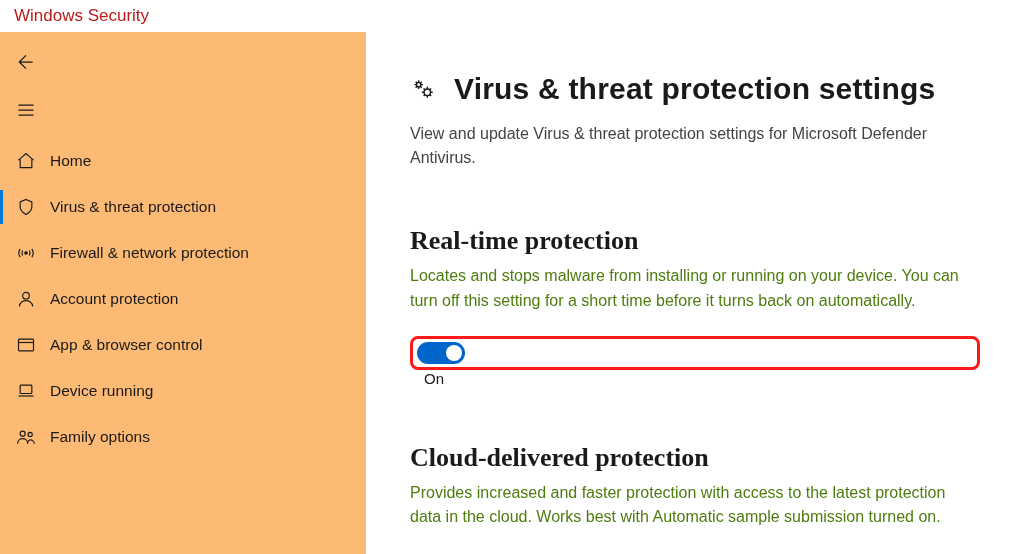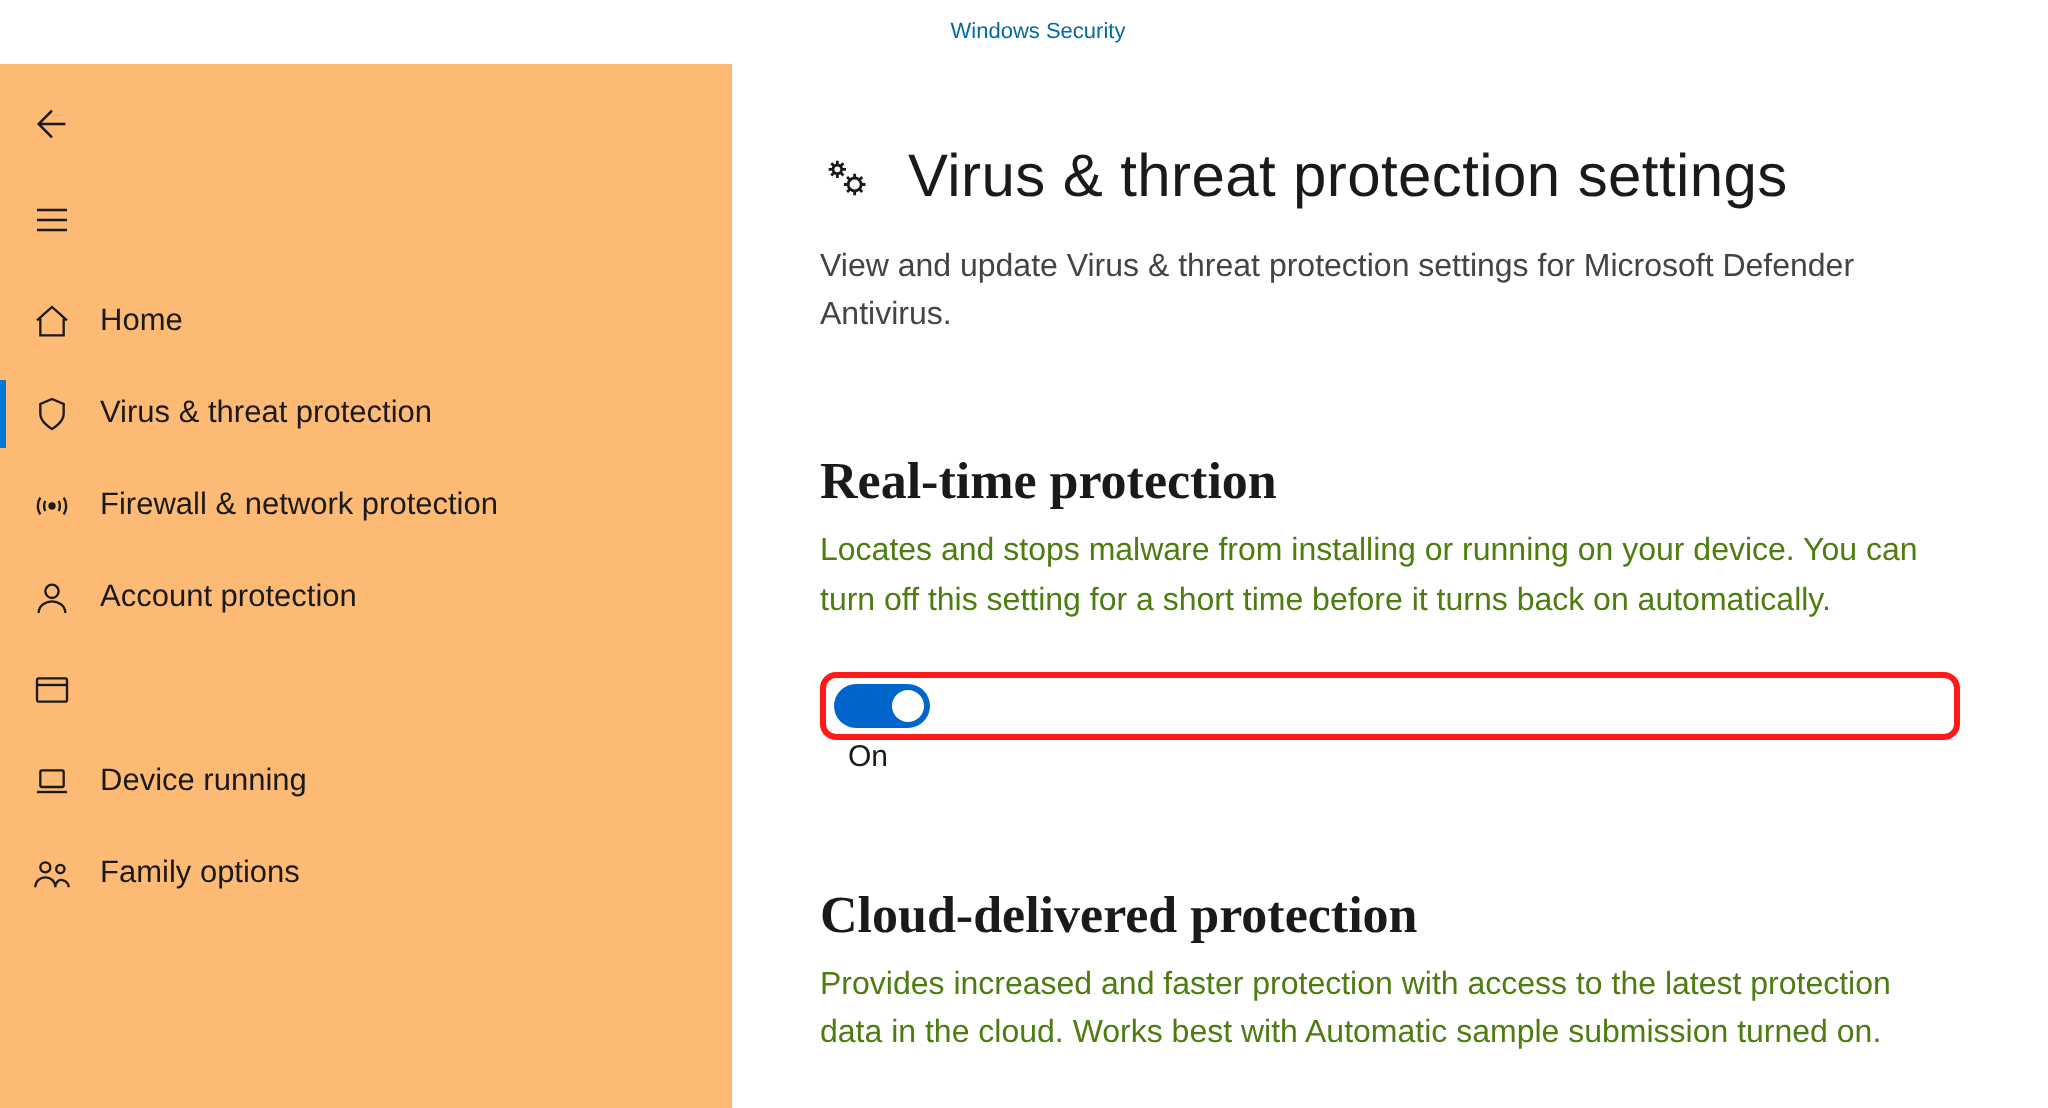--- a/index.html
+++ b/index.html
@@ -1,30 +1,30 @@
 <!DOCTYPE html>
 <html><head>
 <meta charset="utf-8">
 <style>
   * { box-sizing: border-box; margin: 0; padding: 0; }
   html, body { width: 1024px; height: 554px; font-family: "Segoe UI", Arial, sans-serif; background: #fff; color: #1a1a1a; overflow: hidden; }
-  .titlebar { height: 32px; line-height: 32px; padding-left: 14px; font-size: 11px; color: #0369a1; background: #fff; text-align: center; }
+  .titlebar { height: 32px; line-height: 32px; padding-left: 14px; font-size: 17px; color: #b91c1c; background: #fff; }
   .app { display: flex; height: calc(100% - 32px); }
   .sidebar { width: 366px; background: #fdba74; display: flex; flex-direction: column; padding-top: 8px; position: relative; }
   .icon-btn { width: 48px; height: 44px; display: flex; align-items: center; justify-content: flex-start; padding-left: 16px; cursor: pointer; }
   .icon-btn svg { width: 20px; height: 20px; stroke: #1a1a1a; stroke-width: 1.5; fill: none; }
   .side-list { margin-top: 8px; }
   .side-item { display: flex; align-items: center; height: 46px; padding-left: 16px; cursor: pointer; font-size: 15.5px; position: relative; }
   .side-item .icon-wrap { width: 34px; display: flex; justify-content: flex-start; }
   .side-item svg { width: 20px; height: 20px; stroke: #1a1a1a; stroke-width: 1.4; fill: none; }
   .side-item.active::before { content: ""; position: absolute; left: 0; top: 6px; bottom: 6px; width: 3px; background: #0078D4; }
   .content { flex: 1; padding: 40px 44px 0 44px; overflow: auto; }
   .page-head { display: flex; align-items: center; margin-bottom: 16px; }
   .page-head .gear { width: 30px; height: 30px; margin-right: 14px; display: flex; align-items: center; }
-  .page-head h1 { font-size: 30px; font-weight: 400; letter-spacing: 0.2px; }
+  .page-head h1 { font-size: 30px; font-weight: 700; letter-spacing: 0.2px; }
   .page-sub { font-size: 16px; color: #444; line-height: 1.5; max-width: 560px; margin-bottom: 56px; }
   .section-title { font-size: 26px; font-weight: 600; margin-bottom: 8px; font-family: Liberation Serif, serif; }
   .section-desc { font-size: 16px; color: #4d7c0f; line-height: 1.55; max-width: 570px; margin-bottom: 22px; }
   .toggle-row { display: flex; margin-bottom: 56px; flex-direction: column; }
   .toggle-frame { border: 3px solid #ff1a1a; border-radius: 8px; padding: 3px 4px; display: inline-flex; }
   .switch { width: 48px; height: 22px; border-radius: 11px; background: #0066CC; position: relative; cursor: pointer; }
   .switch::after { content: ""; position: absolute; right: 3px; top: 3px; width: 16px; height: 16px; border-radius: 50%; background: #fff; }
   .toggle-label { margin-left: 14px; font-size: 15px; }
   .section-2 { margin-top: 10px; }
 </style>
@@ -81,20 +81,21 @@
         </span>
         <span>Account protection</span>
       </div>
       <div class="side-item">
         <span class="icon-wrap">
           <svg viewBox="0 0 24 24">
               <rect x="3" y="5" width="18" height="14" rx="1"></rect>
               <path d="M3 9 H21"></path>
             </svg>
         </span>
+        <span>App &amp; browser control</span>
       </div>
       <div class="side-item">
         <span class="icon-wrap">
           <svg viewBox="0 0 24 24">
               <rect x="5" y="5" width="14" height="10" rx="1"></rect>
               <path d="M3 18 H21"></path>
             </svg>
         </span>
         <span>Device running</span>
       </div>

